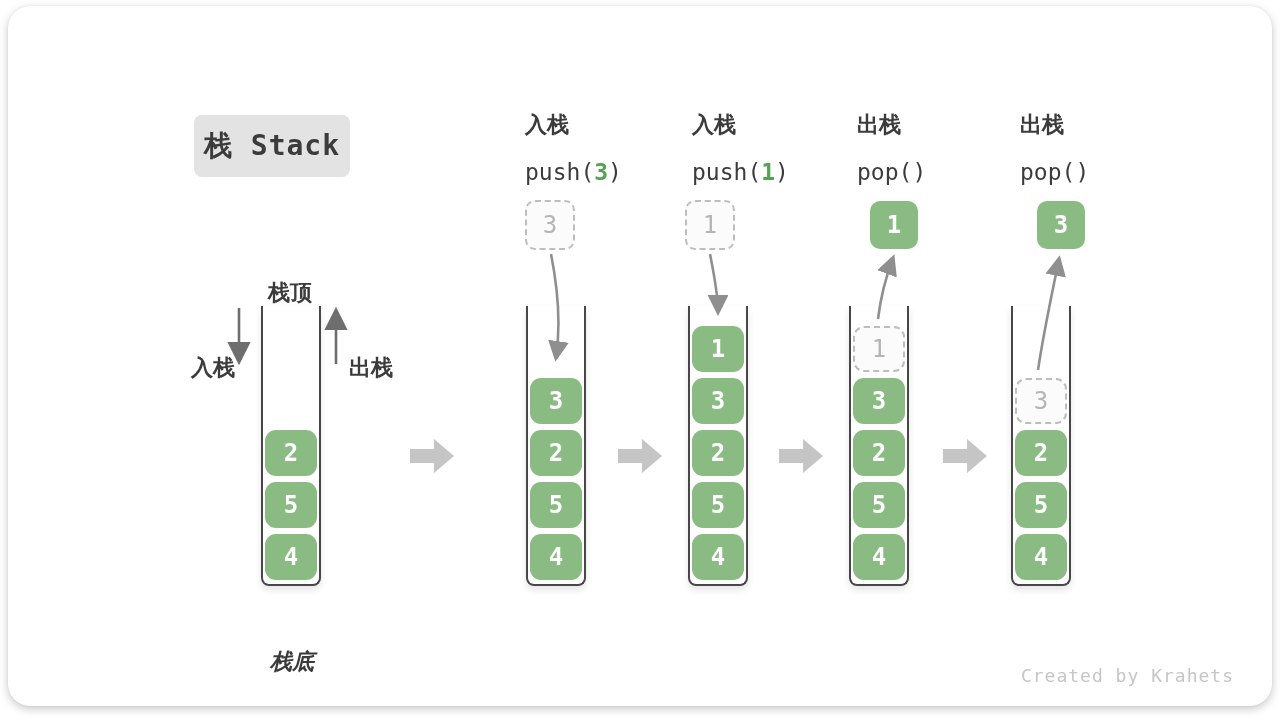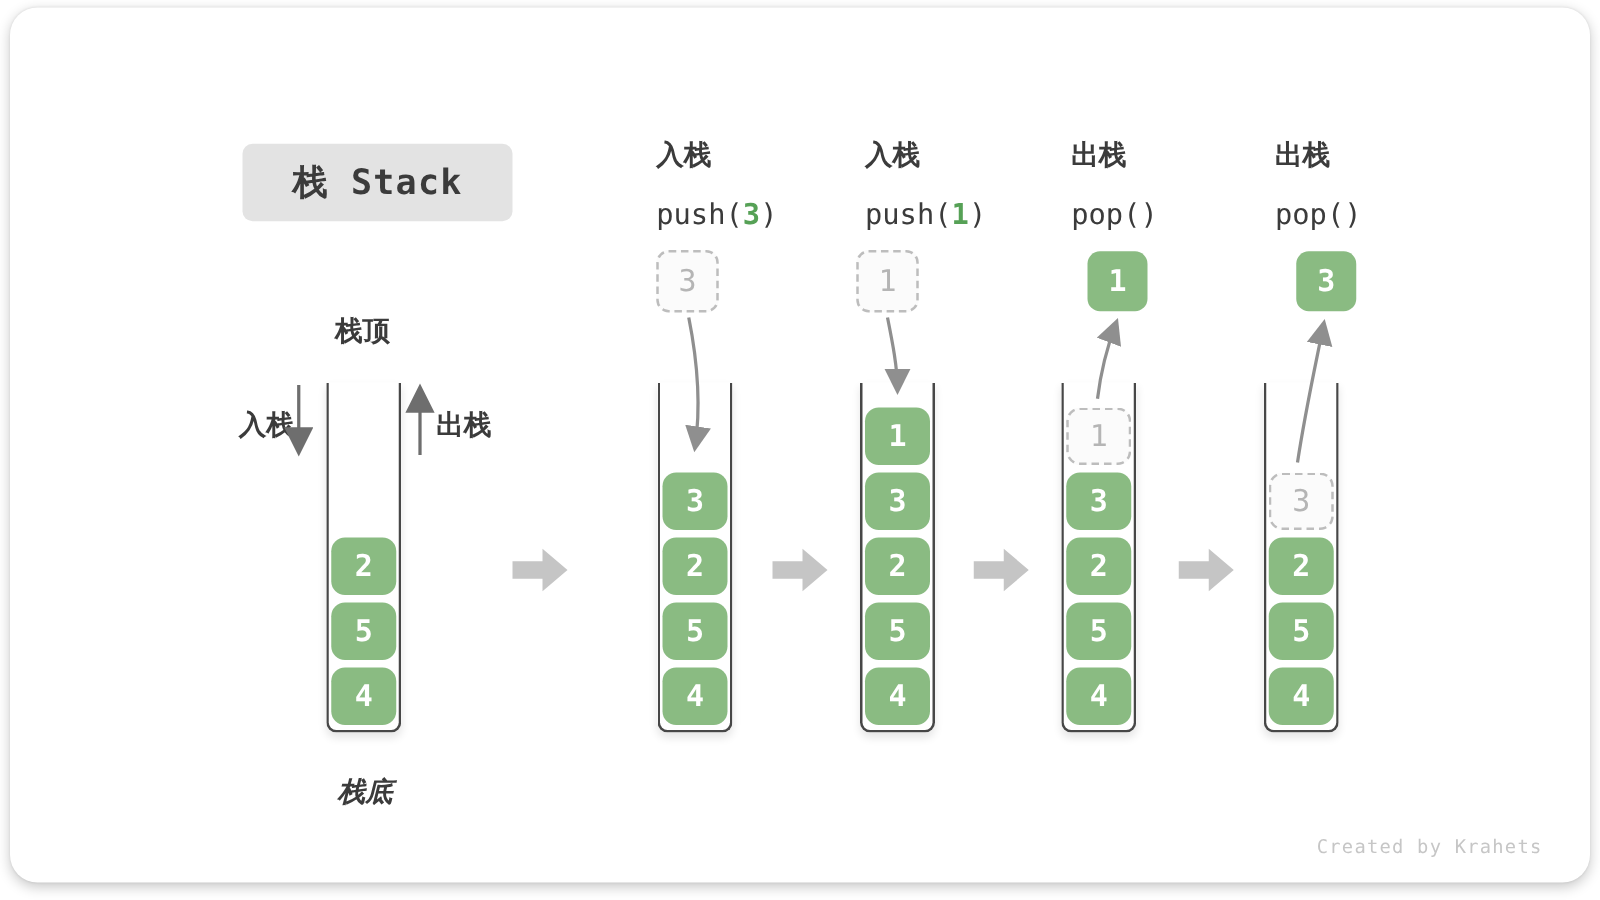--- a/index.html
+++ b/index.html
@@ -8,30 +8,30 @@
     background:#ffffff;
     font-family:"DejaVu Sans","Liberation Sans",sans-serif;
     overflow:hidden;
   }
   .card{
     position:absolute;left:8px;top:6px;width:1264px;height:700px;
     background:#ffffff;border-radius:22px;
     box-shadow:0 3px 10px rgba(0,0,0,0.22),0 0 2px rgba(0,0,0,0.08);
   }
   .title-box{
-    position:absolute;left:186px;top:109px;width:216px;height:62px;
+    position:absolute;left:186px;top:109px;width:156px;height:62px;
     background:var(--title-box-bg,#e3e3e3);border-radius:8px;
     display:flex;align-items:center;justify-content:center;
     font-family:"DejaVu Sans Mono","Liberation Mono",monospace;
     font-size:28px;font-weight:700;color:var(--text-dark,#3b3b3b);
     letter-spacing:1px;
   }
   .zh-label{
     position:absolute;font-size:22px;font-weight:700;
-    color:var(--text-dark,#3b3b3b);white-space:nowrap;
+    color:var(--text-dark,#3b3b3b);white-space:nowrap;margin-top:28px;
   }
   .col-header{position:absolute;top:104px;}
   .col-header .op{
     font-size:22px;font-weight:700;color:var(--text-dark,#3b3b3b);
     line-height:30px;white-space:nowrap;
   }
   .col-header .code{
     margin-top:18px;
     font-family:"DejaVu Sans Mono","Liberation Mono",monospace;
     font-size:23px;color:var(--text-dark,#3b3b3b);
@@ -74,21 +74,21 @@
     background:#fbfbfb;border:2px dashed var(--dashed-border,#bdbdbd);
     color:var(--dashed-text,#b5b5b5);
   }
   .float-box.solid{
     width:48px;height:48px;
     background:var(--block-green,#8abb82);color:#ffffff;font-weight:700;
   }
   .watermark{
     position:absolute;right:38px;bottom:20px;
     font-family:"DejaVu Sans Mono","Liberation Mono",monospace;
-    font-size:15px;color:var(--watermark-gray,#c6c6c6);
+    font-size:18px;color:var(--watermark-gray,#c6c6c6);
     letter-spacing:1px;
   }
   svg.overlay{position:absolute;left:0;top:0;pointer-events:none;}
 </style>
 </head>
 <body>
 
 <div class="card">
 
   <div class="title-box">栈 Stack</div>

